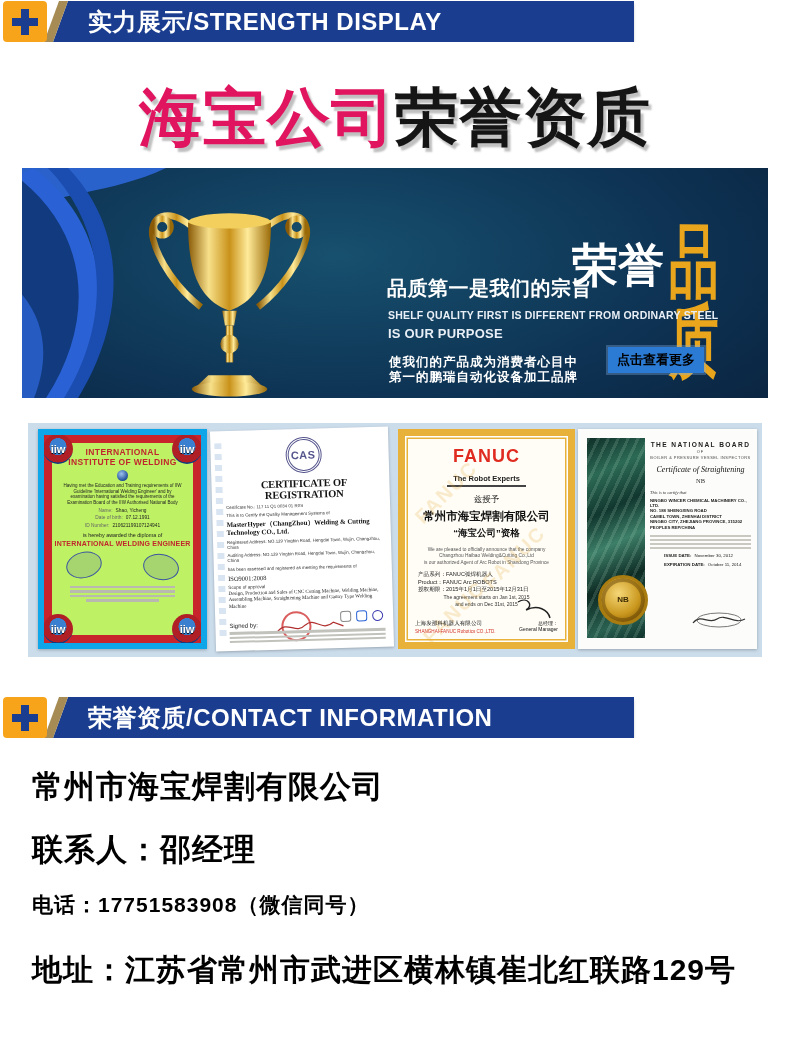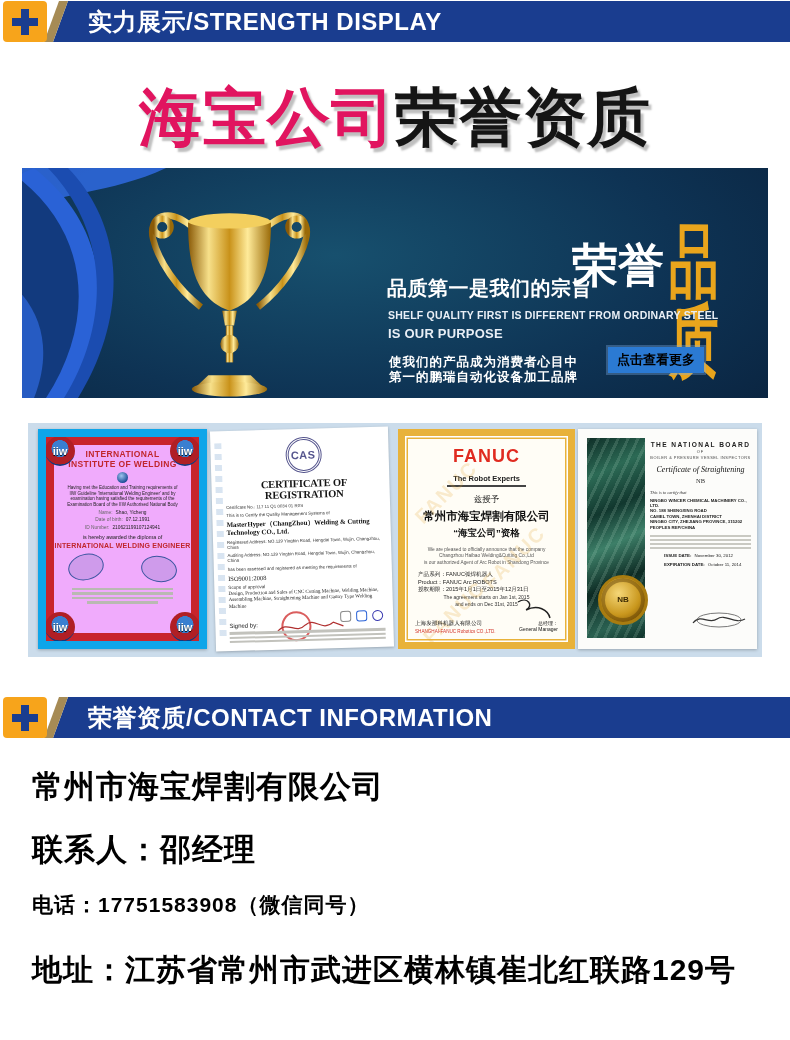--- a/index.html
+++ b/index.html
@@ -2,21 +2,21 @@
 <html><head>
 <meta charset="utf-8">
 <style>
   * { margin:0; padding:0; box-sizing:border-box; }
   html,body { background:#ffffff; }
   body { width:790px; height:1040px; position:relative; overflow:hidden;
          font-family:"Liberation Sans", sans-serif; }
   #page { position:absolute; inset:0; width:790px; height:1040px; background:#fff; }
 
   
-  .hdr { position:absolute; left:0; width:790px; height:42px; }
+  .hdr { position:absolute; left:0; width:634px; height:42px; }
   .hdr .bar { position:absolute; inset:0; background:#1a3d8f;
               clip-path:polygon(68px 0, 790px 0, 790px 41px, 53px 41px);
               box-shadow:0 3px 3px rgba(0,0,0,.18); }
   .hdr .tan { position:absolute; inset:0; background:#a68b55;
               clip-path:polygon(59px 0, 68px 0, 53px 41px, 44px 41px); }
   .hdr .sq  { position:absolute; left:3px; top:0; width:44px; height:41px;
               background:#f7a41b; border-radius:4px; }
   .hdr .plus { position:absolute; inset:0;
       background:
         linear-gradient(#1a3d8f,#1a3d8f) center/26px 8px no-repeat,
@@ -58,23 +58,23 @@
               text-align:center; line-height:26px; cursor:pointer;
               box-shadow:0 0 0 2px rgba(130,175,230,.35); }
 
   
   .certs { position:absolute; left:28px; top:423px; width:734px; height:234px;
            background:#cbdceb; }
   .cert { position:absolute; top:6px; height:220px; background:#fff;
           box-shadow:0 1px 3px rgba(0,0,0,.25); overflow:hidden; }
 
   
-  #c1 { left:10px; width:169px; background:#c8242c; border:8px solid #0ea5e9; }
+  #c1 { left:10px; width:169px; background:#c8242c; border:6px solid #0ea5e9; }
   #c1 .inner { position:absolute; left:8px; right:8px; top:8px; bottom:8px;
-               background:#f0abfc; text-align:center; overflow:hidden; }
+               background:#bef264; text-align:center; overflow:hidden; }
   .iiw { position:absolute; width:30px; height:30px; border-radius:50%;
          background:radial-gradient(circle at 50% 42%, #3a7fd0 0 36%, #b01f25 38% 68%, #123a7e 70% 100%);
          color:#fff; font-size:11px; font-weight:bold; text-align:center; line-height:30px;
          text-shadow:0 1px 1px #000; z-index:3; }
   .iiw.tl{left:-1px;top:-1px;} .iiw.tr{right:-1px;top:-1px;}
   .iiw.bl{left:-1px;bottom:-1px;} .iiw.br{right:-1px;bottom:-1px;}
   .c1-org { color:#c0272d; font-weight:bold; font-size:8.5px; line-height:9.5px;
             letter-spacing:.4px; }
   .c1-globe { width:11px; height:11px; border-radius:50%; margin:3px auto 2px;
               background:radial-gradient(circle at 40% 35%, #9ec4ee, #20509a 70%, #10264e); }

